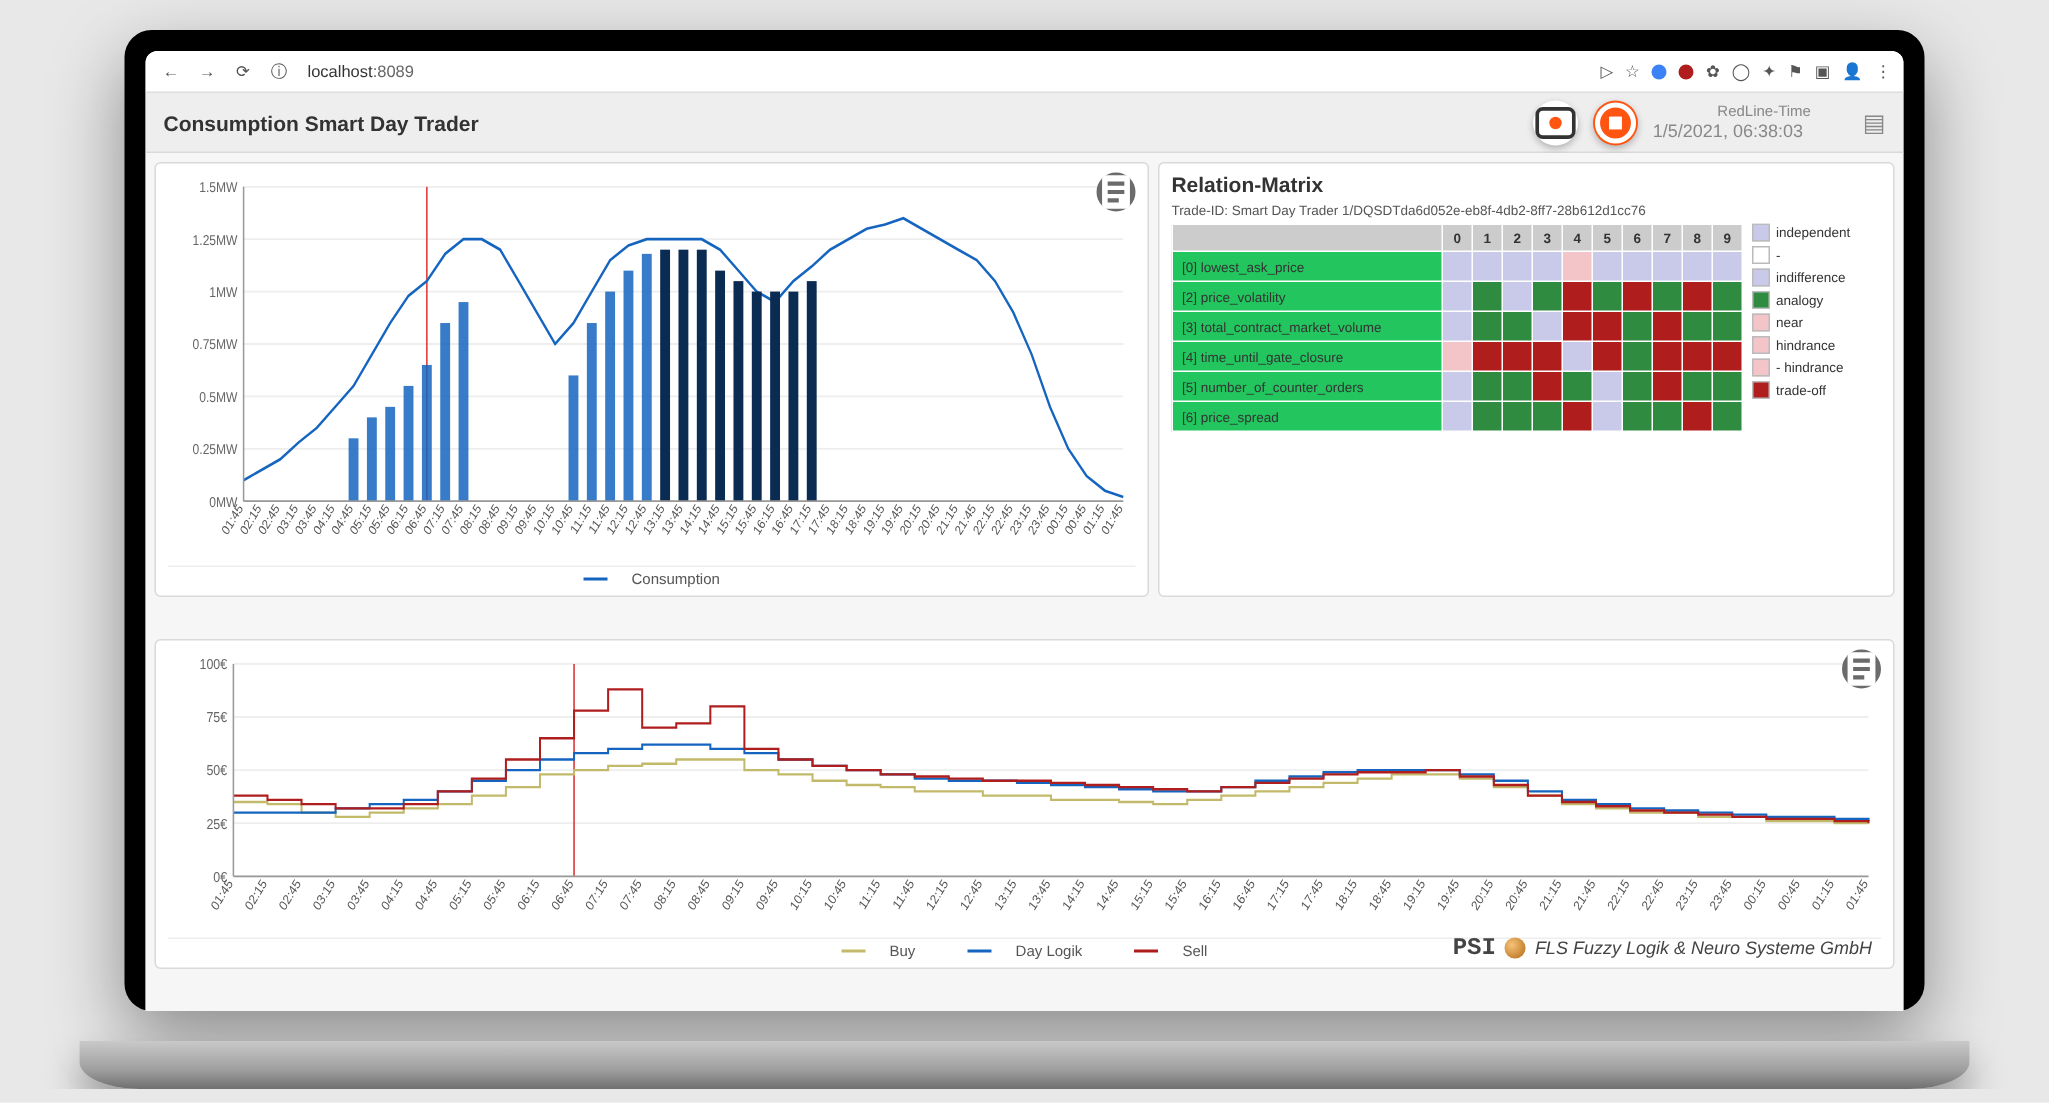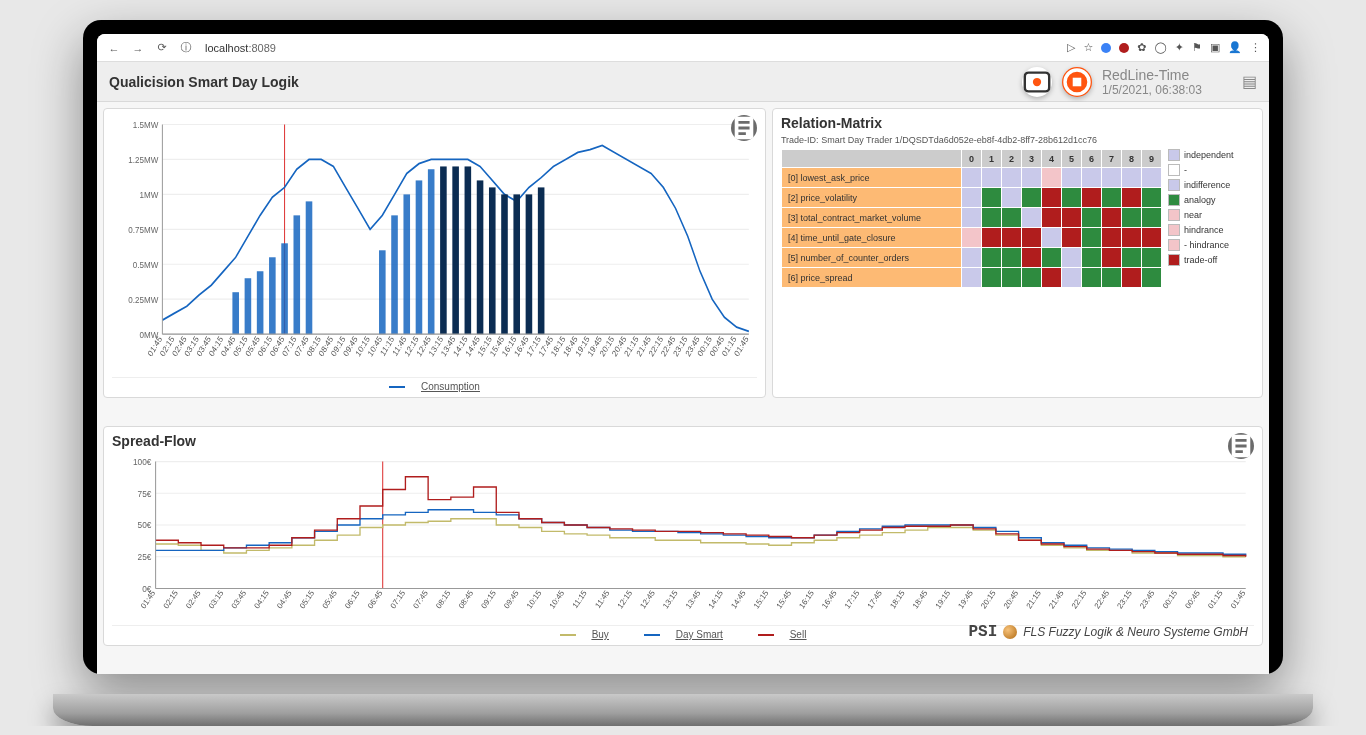--- a/index.html
+++ b/index.html
@@ -96,21 +96,21 @@
   .icon-circle {
     width: 30px; height: 30px;
     border-radius: 50%;
     display:flex;align-items:center;justify-content:center;
     box-shadow: 0 2px 5px rgba(0,0,0,.25);
     cursor:pointer;
   }
   .icon-circle.white { background:#fff; }
   .icon-circle.orange { background: var(--orange); color:#fff; }
   .hdr-block { font-size:10px; color:#555; }
-  .hdr-block .label { font-size:14px; color:#888; display:block; }
+  .hdr-block .label { font-size:10px; color:#888; display:block;margin-left:43px; }
   .hdr-block .val { font-size:12px; color:#888; }
   .portfolio-sel {
     font-size:13px; font-weight:600; border-bottom:2px solid #333;
     padding:2px 2px; display:flex; align-items:center; gap:6px;
   }
 
   
   .content {
     flex:1;
     display:grid;
@@ -143,35 +143,35 @@
     cursor:pointer; font-size:14px;
   }
   .trading-flow { grid-column:1; grid-row:1; height:290px; }
   .relation    { grid-column:2; grid-row:1; height:290px; }
   .spread-flow { grid-column:1/3; grid-row:2; height:220px; }
 
   svg { width:100%; height:100%; }
   .tick-label { font-size:8px; fill:#666; }
   .x-tick { font-size:7.5px; fill:#555; }
   .legend-row { text-align:center; font-size:10px; color:#555; border-top:1px solid #eee; padding:3px 0; }
-  .legend-row span { margin:0 8px;text-decoration:underline; }
+  .legend-row span { margin:0 8px; }
   .legend-sw { display:inline-block; width:16px; height:2px; vertical-align:middle; margin-right:4px; }
 
   
   .rel-sub { font-size:9px; color:#555; margin-bottom:4px; overflow:hidden; text-overflow:ellipsis; white-space:nowrap; }
   .rel-body { display:flex; flex:1; gap:6px; overflow:hidden; }
   .rel-table { flex:1; overflow:auto; }
   table.matrix { border-collapse: collapse; width:100%; }
   table.matrix th, table.matrix td {
     border:1px solid #fff; text-align:center;
     font-size:9px; padding:0;
   }
   table.matrix th { background:#ccc; font-weight:700; height:18px; }
   table.matrix td.rowlabel {
-    background:#fdba74; text-align:left; font-size:9px; padding:4px 6px;
+    background:#22c55e; text-align:left; font-size:9px; padding:4px 6px;
     white-space:nowrap; min-width:150px;
   }
   table.matrix td.cell { width:20px; height:20px; }
   .rel-legend { width:86px; font-size:9px; }
   .rel-legend div { display:flex; align-items:center; gap:4px; margin-bottom:3px; }
   .swatch { width:12px;height:12px; flex:0 0 12px; }
 
   
   .brand {
     position:absolute; right:14px; bottom:4px;
@@ -204,21 +204,21 @@
         <div>◯</div>
         <div>✦</div>
         <div>⚑</div>
         <div>▣</div>
         <div>👤</div>
         <div>⋮</div>
       </div>
     </div>
 
     <div class="app-header">
-      <div class="app-title">Qualicision Smart Day Logik</div>
+      <div class="app-title">Consumption Smart Day Trader</div>
       <div class="hdr-spacer"></div>
       <div class="icon-circle white">
         <svg width="16" height="16" viewBox="0 0 16 16">
             <rect x="1.5" y="3" width="13" height="10" rx="2" fill="none" stroke="#333" stroke-width="1.3"></rect>
             <circle cx="8" cy="8" r="2.2" fill="#ff5510"></circle>
           </svg>
       </div>
       <div class="icon-circle orange">
         <svg width="14" height="14" viewBox="0 0 14 14">
             <circle cx="7" cy="7" r="5.6" fill="none" stroke="#fff" stroke-width="1.6"></circle>
@@ -473,21 +473,20 @@
               </div>
               <div>
                 <span class="swatch" style="background:#b01d1d;border:1px solid #bbb"></span>
                 <span>trade-off</span>
               </div>
             </div>
         </div>
       </div>
 
       <div class="panel spread-flow">
-        <h3>Spread-Flow</h3>
         <div class="panel-action">
           <svg width="14" height="14" viewBox="0 0 14 14">
               <rect x="2" y="1" width="10" height="12" rx="1.5" fill="#fff"></rect>
               <path d="M4 4h6M4 7h6M4 10h4" stroke="#6b6b6b" stroke-width="1.5"></path>
             </svg>
         </div>
         <div style="flex:1">
           <svg id="svg-spread" viewBox="0 0 1100 160" preserveAspectRatio="none">
               <line x1="42" y1="126" x2="1092" y2="126" stroke="#eee"></line>
               <text x="38" y="129" text-anchor="end" class="tick-label">0€</text>
@@ -551,21 +550,21 @@
               <text transform="translate(982.625,130) rotate(-55)" text-anchor="end" class="x-tick">23:15</text>
               <text transform="translate(1004.5,130) rotate(-55)" text-anchor="end" class="x-tick">23:45</text>
               <text transform="translate(1026.375,130) rotate(-55)" text-anchor="end" class="x-tick">00:15</text>
               <text transform="translate(1048.25,130) rotate(-55)" text-anchor="end" class="x-tick">00:45</text>
               <text transform="translate(1070.125,130) rotate(-55)" text-anchor="end" class="x-tick">01:15</text>
               <text transform="translate(1092,130) rotate(-55)" text-anchor="end" class="x-tick">01:45</text>
             </svg>
         </div>
         <div class="legend-row">
           <span><span class="legend-sw" style="background:#c2ba6a"></span><span>Buy</span></span>
-          <span><span class="legend-sw" style="background:#1565c0"></span><span>Day Smart</span></span>
+          <span><span class="legend-sw" style="background:#1565c0"></span><span>Day Logik</span></span>
           <span><span class="legend-sw" style="background:#b01d1d"></span><span>Sell</span></span>
         </div>
         <div class="brand">
           <b>PSI</b>
           <span class="logo-dot"></span>
           <span>FLS Fuzzy Logik &amp; Neuro Systeme GmbH</span>
         </div>
       </div>
 
     </div>

